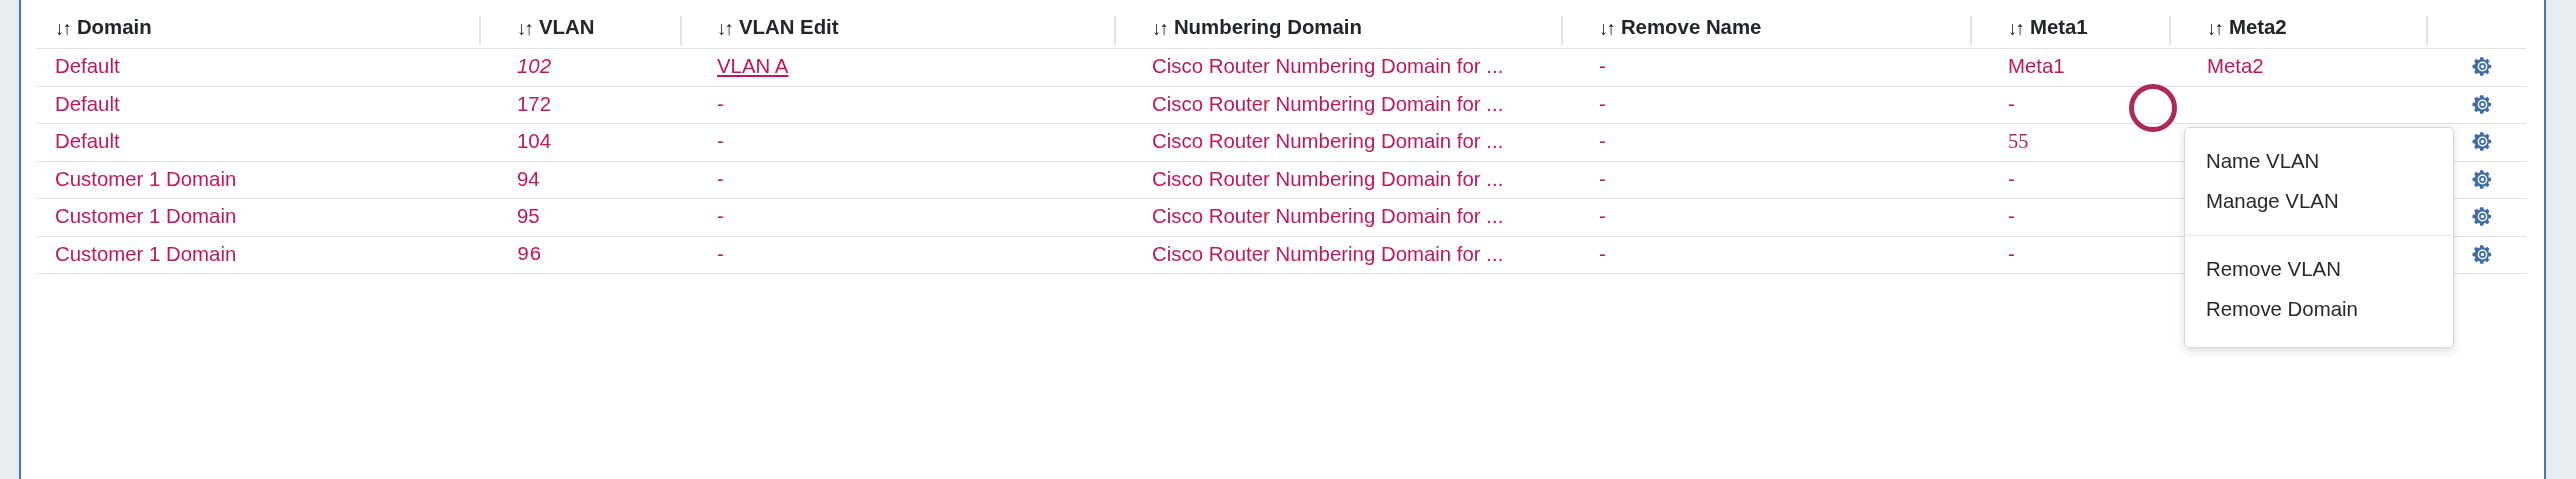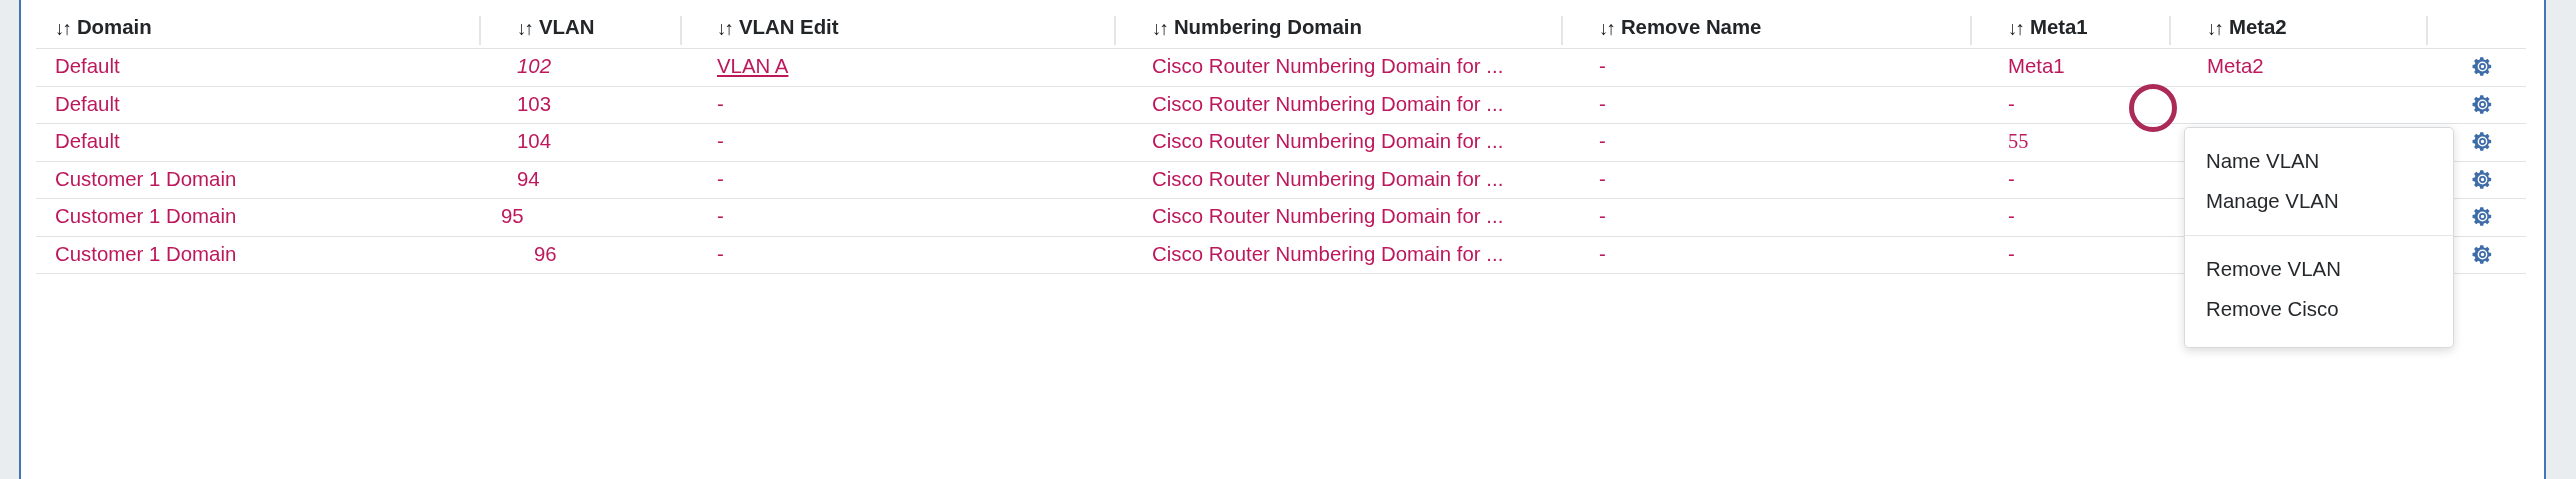--- a/index.html
+++ b/index.html
@@ -207,21 +207,21 @@
             <div class="gear-cell" style="left: 2433px;">
               <svg class="gear" viewBox="0 0 24 24">
                 <path fill="#3d6ca8" d="M12 8.4a3.6 3.6 0 1 0 0 7.2 3.6 3.6 0 0 0 0-7.2zm0 5.4a1.8 1.8 0 1 1 0-3.6 1.8 1.8 0 0 1 0 3.6z"></path>
                 <path fill="#3d6ca8" d="M21 13.6v-3.2l-2.4-.4a6.9 6.9 0 0 0-.73-1.76l1.42-1.97-2.26-2.26-1.97 1.42a6.9 6.9 0 0 0-1.76-.73L12.8 2.4H9.6l-.4 2.3a6.9 6.9 0 0 0-1.76.73L5.47 4.01 3.21 6.27l1.42 1.97a6.9 6.9 0 0 0-.73 1.76l-2.3.4v3.2l2.3.4c.16.62.41 1.21.73 1.76l-1.42 1.97 2.26 2.26 1.97-1.42c.55.32 1.14.57 1.76.73l.4 2.3h3.2l.4-2.3c.62-.16 1.21-.41 1.76-.73l1.97 1.42 2.26-2.26-1.42-1.97c.32-.55.57-1.14.73-1.76L21 13.6zM12 17.1A5.1 5.1 0 1 1 12 6.9a5.1 5.1 0 0 1 0 10.2z"></path>
               </svg>
             </div>
           </div>
           <div class="rule" style="top: 86px;"></div>
           <div class="row" style="top: 86px;">
             <div class="cell" style="left: 34px; width: 437px;">Default</div>
-            <div class="cell" style="left: 496px; width: 171px;">103</div>
+            <div class="cell" style="left: 496px; width: 171px;">172</div>
             <div class="cell" style="left: 696px; width: 399px;">-</div>
             <div class="cell" style="left: 1131px; width: 409px;">Cisco Router Numbering Domain for ...</div>
             <div class="cell" style="left: 1578px; width: 361px;">-</div>
             <div class="cell" style="left: 1987px; width: 190px;">-</div>
             <div class="cell" style="left: 2186px; width: 209px;"></div>
             <div class="gear-cell" style="left: 2433px;">
               <svg class="gear" viewBox="0 0 24 24">
                 <path fill="#3d6ca8" d="M12 8.4a3.6 3.6 0 1 0 0 7.2 3.6 3.6 0 0 0 0-7.2zm0 5.4a1.8 1.8 0 1 1 0-3.6 1.8 1.8 0 0 1 0 3.6z"></path>
                 <path fill="#3d6ca8" d="M21 13.6v-3.2l-2.4-.4a6.9 6.9 0 0 0-.73-1.76l1.42-1.97-2.26-2.26-1.97 1.42a6.9 6.9 0 0 0-1.76-.73L12.8 2.4H9.6l-.4 2.3a6.9 6.9 0 0 0-1.76.73L5.47 4.01 3.21 6.27l1.42 1.97a6.9 6.9 0 0 0-.73 1.76l-2.3.4v3.2l2.3.4c.16.62.41 1.21.73 1.76l-1.42 1.97 2.26 2.26 1.97-1.42c.55.32 1.14.57 1.76.73l.4 2.3h3.2l.4-2.3c.62-.16 1.21-.41 1.76-.73l1.97 1.42 2.26-2.26-1.42-1.97c.32-.55.57-1.14.73-1.76L21 13.6zM12 17.1A5.1 5.1 0 1 1 12 6.9a5.1 5.1 0 0 1 0 10.2z"></path>
               </svg>
@@ -255,37 +255,37 @@
             <div class="gear-cell" style="left: 2433px;">
               <svg class="gear" viewBox="0 0 24 24">
                 <path fill="#3d6ca8" d="M12 8.4a3.6 3.6 0 1 0 0 7.2 3.6 3.6 0 0 0 0-7.2zm0 5.4a1.8 1.8 0 1 1 0-3.6 1.8 1.8 0 0 1 0 3.6z"></path>
                 <path fill="#3d6ca8" d="M21 13.6v-3.2l-2.4-.4a6.9 6.9 0 0 0-.73-1.76l1.42-1.97-2.26-2.26-1.97 1.42a6.9 6.9 0 0 0-1.76-.73L12.8 2.4H9.6l-.4 2.3a6.9 6.9 0 0 0-1.76.73L5.47 4.01 3.21 6.27l1.42 1.97a6.9 6.9 0 0 0-.73 1.76l-2.3.4v3.2l2.3.4c.16.62.41 1.21.73 1.76l-1.42 1.97 2.26 2.26 1.97-1.42c.55.32 1.14.57 1.76.73l.4 2.3h3.2l.4-2.3c.62-.16 1.21-.41 1.76-.73l1.97 1.42 2.26-2.26-1.42-1.97c.32-.55.57-1.14.73-1.76L21 13.6zM12 17.1A5.1 5.1 0 1 1 12 6.9a5.1 5.1 0 0 1 0 10.2z"></path>
               </svg>
             </div>
           </div>
           <div class="rule" style="top: 198px;"></div>
           <div class="row" style="top: 198px;">
             <div class="cell" style="left: 34px; width: 437px;">Customer 1 Domain</div>
-            <div class="cell" style="left: 480px; width: 171px;">95</div>
+            <div class="cell" style="left: 496px; width: 171px;">95</div>
             <div class="cell" style="left: 696px; width: 399px;">-</div>
             <div class="cell" style="left: 1131px; width: 409px;">Cisco Router Numbering Domain for ...</div>
             <div class="cell" style="left: 1578px; width: 361px;">-</div>
             <div class="cell" style="left: 1987px; width: 190px;">-</div>
             <div class="cell" style="left: 2186px; width: 209px;"></div>
             <div class="gear-cell" style="left: 2433px;">
               <svg class="gear" viewBox="0 0 24 24">
                 <path fill="#3d6ca8" d="M12 8.4a3.6 3.6 0 1 0 0 7.2 3.6 3.6 0 0 0 0-7.2zm0 5.4a1.8 1.8 0 1 1 0-3.6 1.8 1.8 0 0 1 0 3.6z"></path>
                 <path fill="#3d6ca8" d="M21 13.6v-3.2l-2.4-.4a6.9 6.9 0 0 0-.73-1.76l1.42-1.97-2.26-2.26-1.97 1.42a6.9 6.9 0 0 0-1.76-.73L12.8 2.4H9.6l-.4 2.3a6.9 6.9 0 0 0-1.76.73L5.47 4.01 3.21 6.27l1.42 1.97a6.9 6.9 0 0 0-.73 1.76l-2.3.4v3.2l2.3.4c.16.62.41 1.21.73 1.76l-1.42 1.97 2.26 2.26 1.97-1.42c.55.32 1.14.57 1.76.73l.4 2.3h3.2l.4-2.3c.62-.16 1.21-.41 1.76-.73l1.97 1.42 2.26-2.26-1.42-1.97c.32-.55.57-1.14.73-1.76L21 13.6zM12 17.1A5.1 5.1 0 1 1 12 6.9a5.1 5.1 0 0 1 0 10.2z"></path>
               </svg>
             </div>
           </div>
           <div class="rule" style="top: 236px;"></div>
           <div class="row" style="top: 236px;">
             <div class="cell" style="left: 34px; width: 437px;">Customer 1 Domain</div>
-            <div class="cell" style="left: 513px; width: 171px;">96</div>
+            <div class="cell" style="left: 496px; width: 171px; font-family: Liberation Mono, monospace;">96</div>
             <div class="cell" style="left: 696px; width: 399px;">-</div>
             <div class="cell" style="left: 1131px; width: 409px;">Cisco Router Numbering Domain for ...</div>
             <div class="cell" style="left: 1578px; width: 361px;">-</div>
             <div class="cell" style="left: 1987px; width: 190px;">-</div>
             <div class="cell" style="left: 2186px; width: 209px;"></div>
             <div class="gear-cell" style="left: 2433px;">
               <svg class="gear" viewBox="0 0 24 24">
                 <path fill="#3d6ca8" d="M12 8.4a3.6 3.6 0 1 0 0 7.2 3.6 3.6 0 0 0 0-7.2zm0 5.4a1.8 1.8 0 1 1 0-3.6 1.8 1.8 0 0 1 0 3.6z"></path>
                 <path fill="#3d6ca8" d="M21 13.6v-3.2l-2.4-.4a6.9 6.9 0 0 0-.73-1.76l1.42-1.97-2.26-2.26-1.97 1.42a6.9 6.9 0 0 0-1.76-.73L12.8 2.4H9.6l-.4 2.3a6.9 6.9 0 0 0-1.76.73L5.47 4.01 3.21 6.27l1.42 1.97a6.9 6.9 0 0 0-.73 1.76l-2.3.4v3.2l2.3.4c.16.62.41 1.21.73 1.76l-1.42 1.97 2.26 2.26 1.97-1.42c.55.32 1.14.57 1.76.73l.4 2.3h3.2l.4-2.3c.62-.16 1.21-.41 1.76-.73l1.97 1.42 2.26-2.26-1.42-1.97c.32-.55.57-1.14.73-1.76L21 13.6zM12 17.1A5.1 5.1 0 1 1 12 6.9a5.1 5.1 0 0 1 0 10.2z"></path>
               </svg>
@@ -296,18 +296,18 @@
 
     </div>
 
     <div class="annot-circle"></div>
 
     <div class="menu" id="context-menu">
         <div class="menu-item">Name VLAN</div>
         <div class="menu-item">Manage VLAN</div>
         <div class="menu-divider"></div>
         <div class="menu-item">Remove VLAN</div>
-        <div class="menu-item">Remove Cisco</div>
+        <div class="menu-item">Remove Domain</div>
       </div>
 
   </div>
 </div>
 
 
 </body></html>

